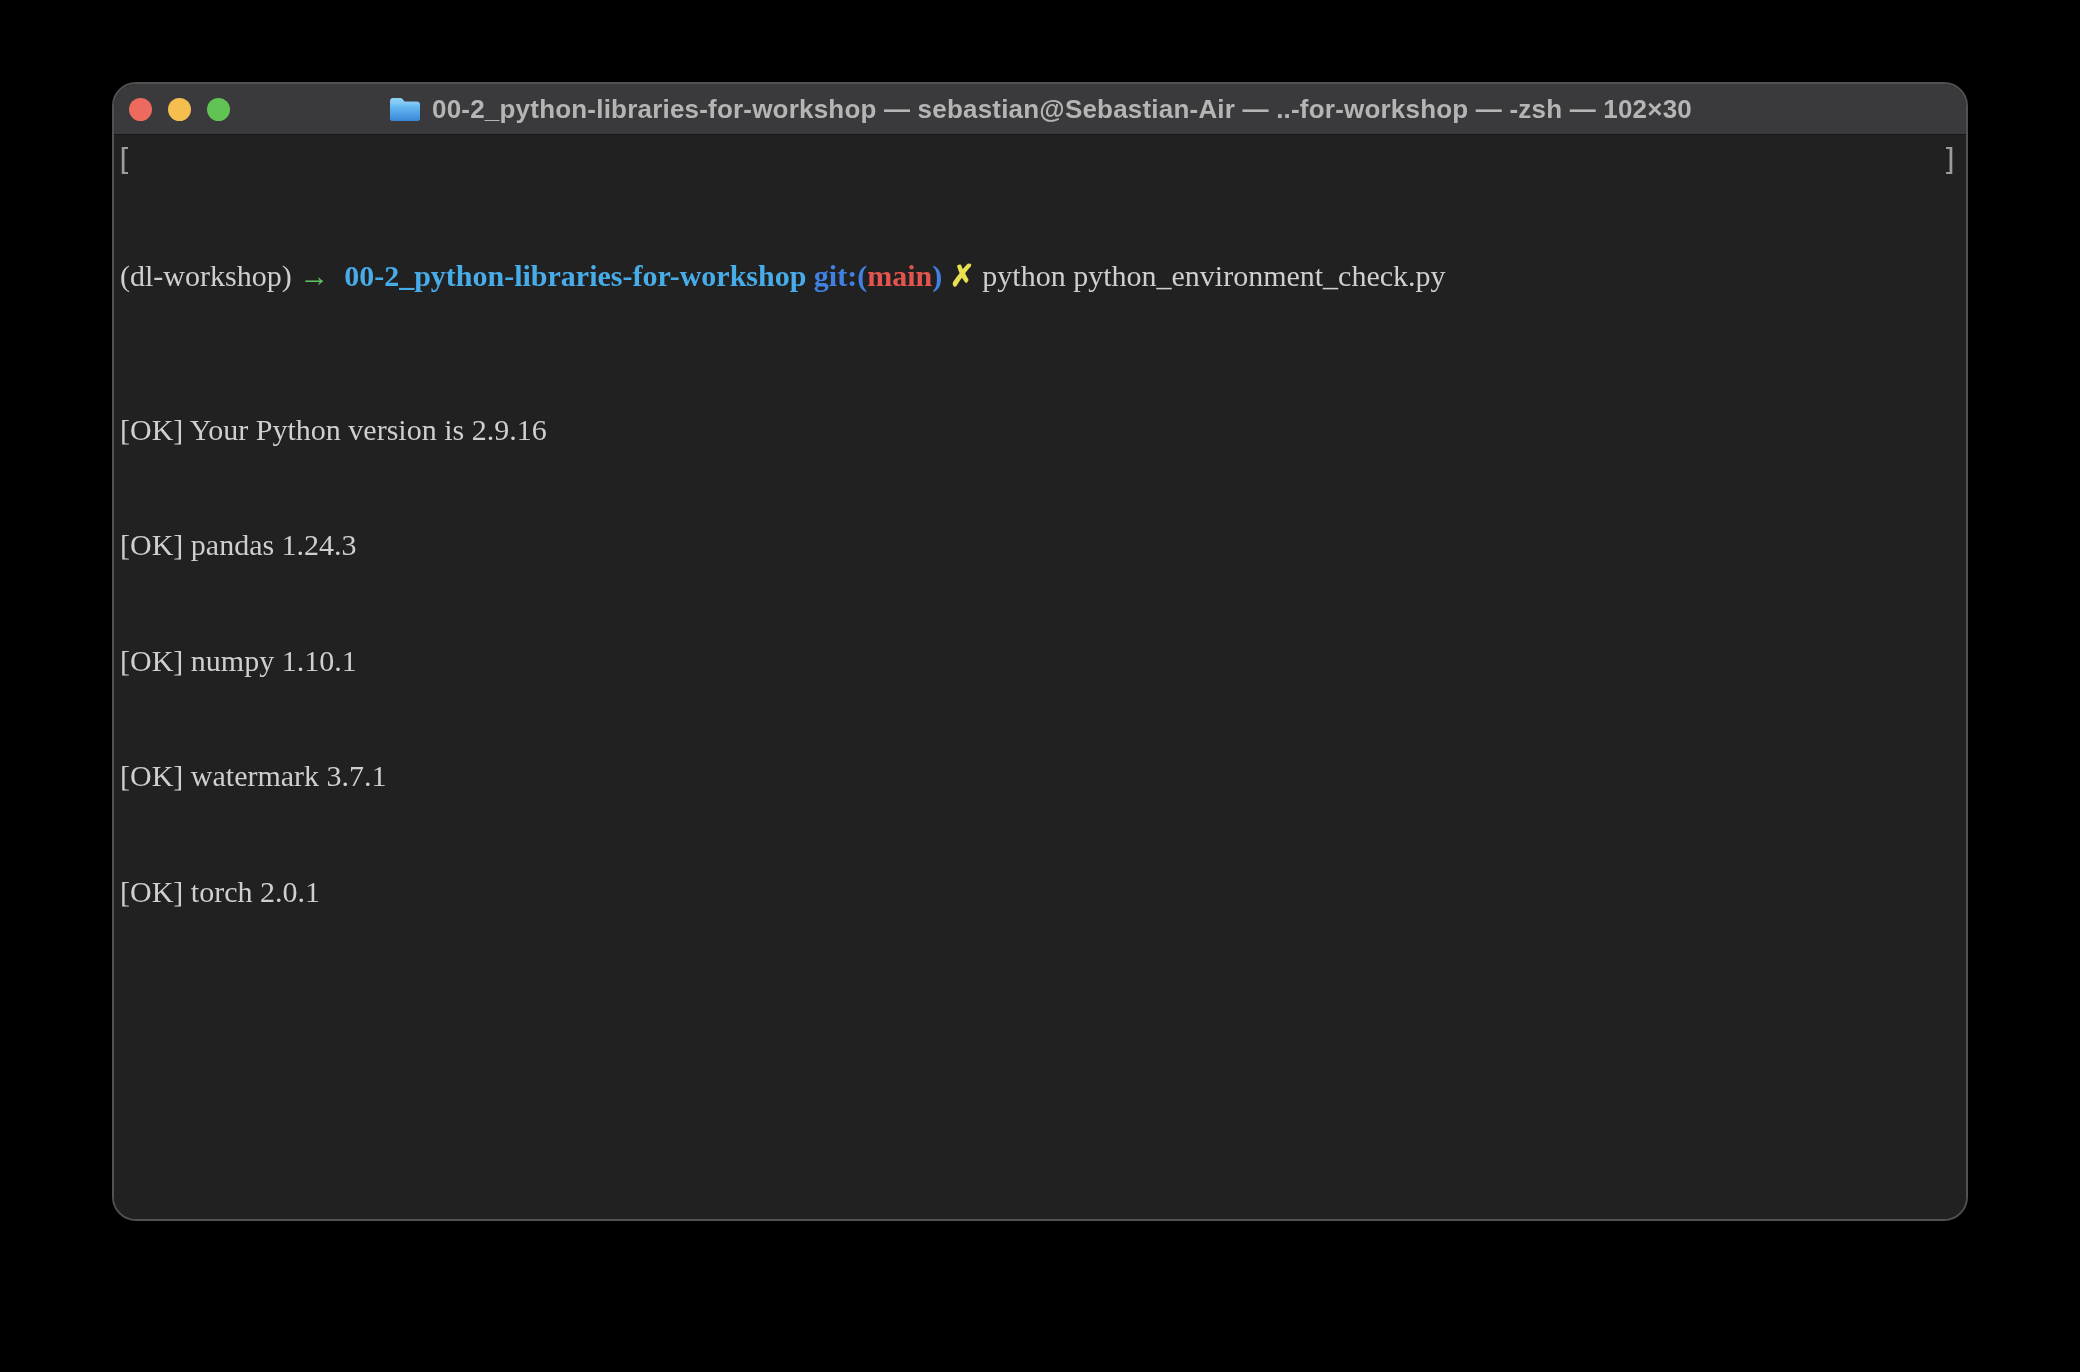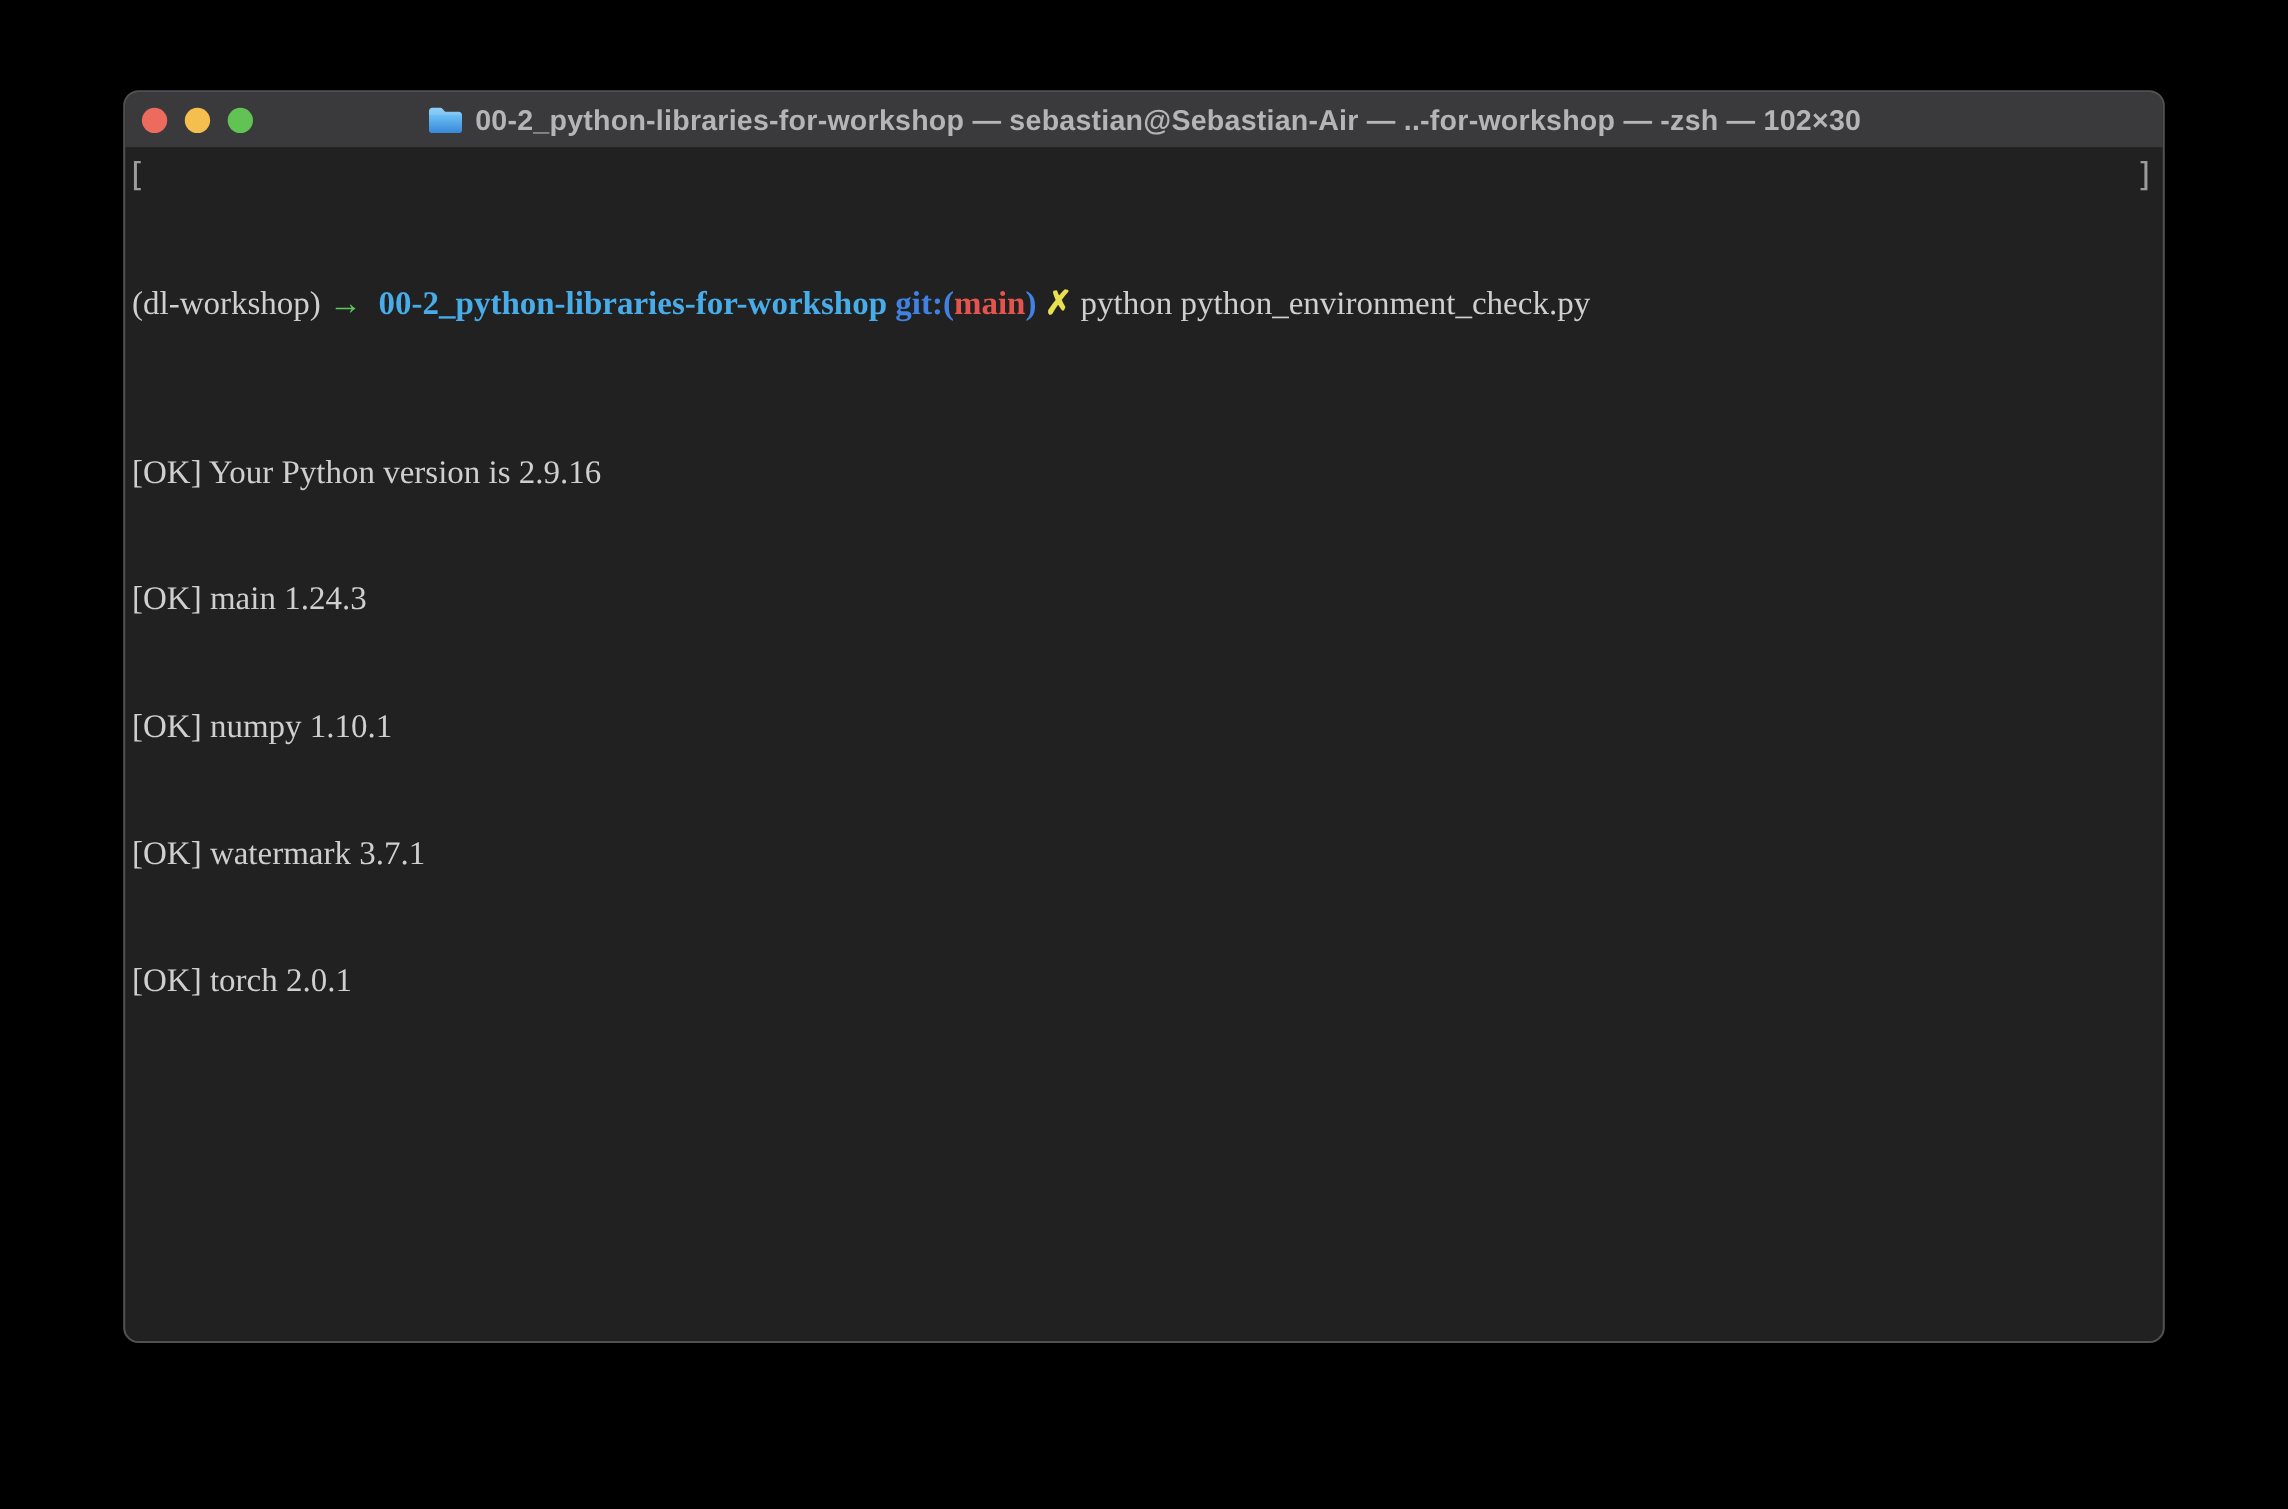--- a/index.html
+++ b/index.html
@@ -11,21 +11,21 @@
     overflow: hidden;
     position: relative;
     font-family: "Liberation Sans", sans-serif;
   }
   .window {
     position: absolute;
     left: 112px;
     top: 82px;
     width: 1856px;
     height: 1139px;
-    border-radius: 14px;
+    border-radius: 24px;
     border: 2px solid #515153;
     background: #212122;
     box-sizing: border-box;
     box-shadow: 0 30px 70px rgba(0,0,0,0.65);
     overflow: hidden;
   }
   .titlebar {
     position: relative;
     height: 50px;
     background: #3a3a3c;
@@ -129,21 +129,21 @@
 
   <div class="term">
     <span class="mark left">[</span>
     <span class="mark right">]</span>
 
     <div class="term-lines">
 
       <div class="line"><span style="color: rgb(207, 207, 207);">(dl-workshop) </span><span class="b" style="color: rgb(95, 195, 95);">→  </span><span class="b" style="color: rgb(71, 172, 232);">00-2_python-libraries-for-workshop </span><span class="b" style="color: rgb(64, 129, 226);">git:(</span><span class="b" style="color: rgb(227, 84, 78);">main</span><span class="b" style="color: rgb(64, 129, 226);">)</span><span class="b" style="color: rgb(233, 224, 80);"> ✗ </span><span style="color: rgb(207, 207, 207);">python python_environment_check.py</span></div>
 
       <div class="line">[OK] Your Python version is 2.9.16</div>
-      <div class="line">[OK] main 1.24.3</div>
+      <div class="line">[OK] pandas 1.24.3</div>
       <div class="line">[OK] numpy 1.10.1</div>
       <div class="line">[OK] watermark 3.7.1</div>
       <div class="line">[OK] torch 2.0.1</div>
       
       
       
 
       
 
     </div>

